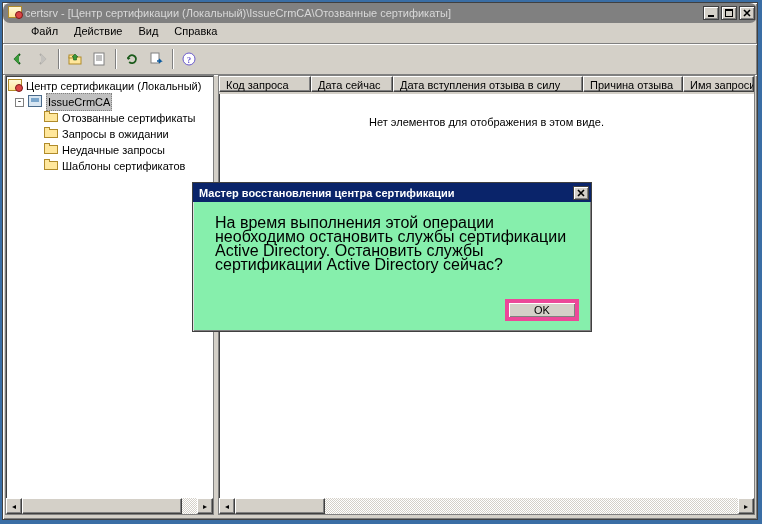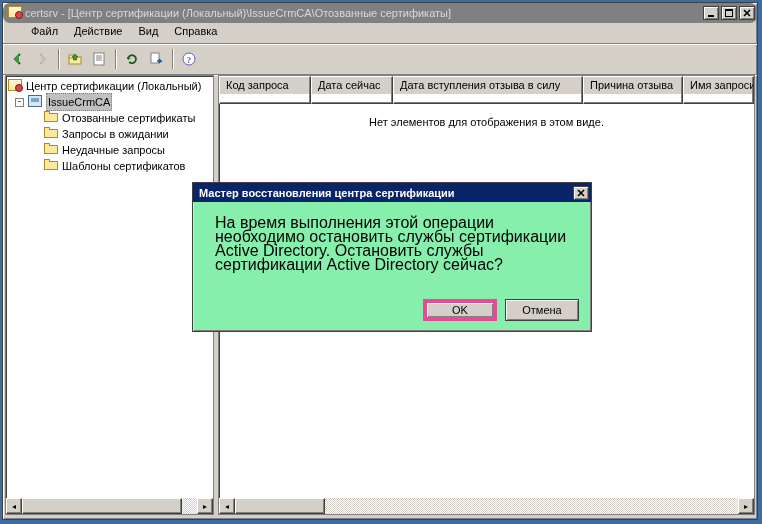--- a/index.html
+++ b/index.html
@@ -223,21 +223,21 @@
   }
 
   
   .col-headers {
     height: 18px;
     display: flex;
     background: #d4d0c8;
     position: relative;
   }
   .col-h {
-    height: 28px;
+    height: 16px;
     border: 1px solid;
     border-color: #ffffff #404040 #404040 #ffffff;
     box-shadow: inset -1px -1px 0 #808080;
     padding: 2px 6px 0 6px;
     box-sizing: border-box;
     white-space: nowrap;
     overflow: hidden;
     font-size: 11px;
   }
   .list-body {
@@ -519,15 +519,14 @@
       <svg viewBox="0 0 8 8">
           <path d="M1 1 L7 7 M7 1 L1 7" stroke="#000" stroke-width="1.6"></path>
         </svg>
     </div>
   </div>
   <div class="dlg-body">
     <span>На время выполнения этой операции необходимо остановить службы сертификации Active Directory. Остановить службы сертификации Active Directory сейчас?</span>
   </div>
   <div class="dlg-btns">
     <button class="push-btn default">OK</button>
-    <button class="push-btn">Отмена</button>
   </div>
 </div>
 
 </body></html>

